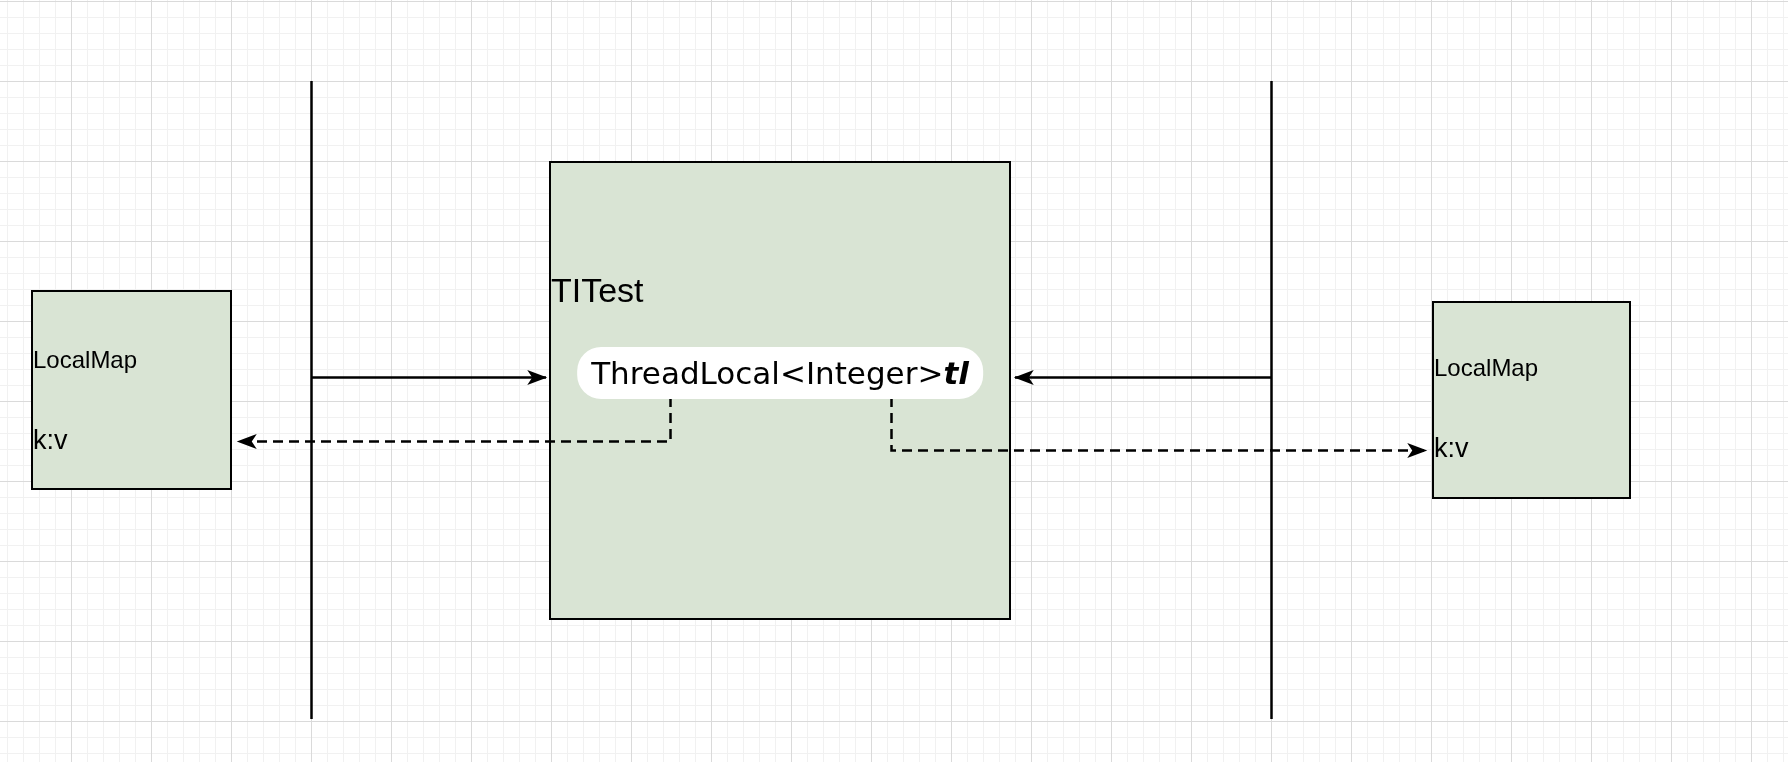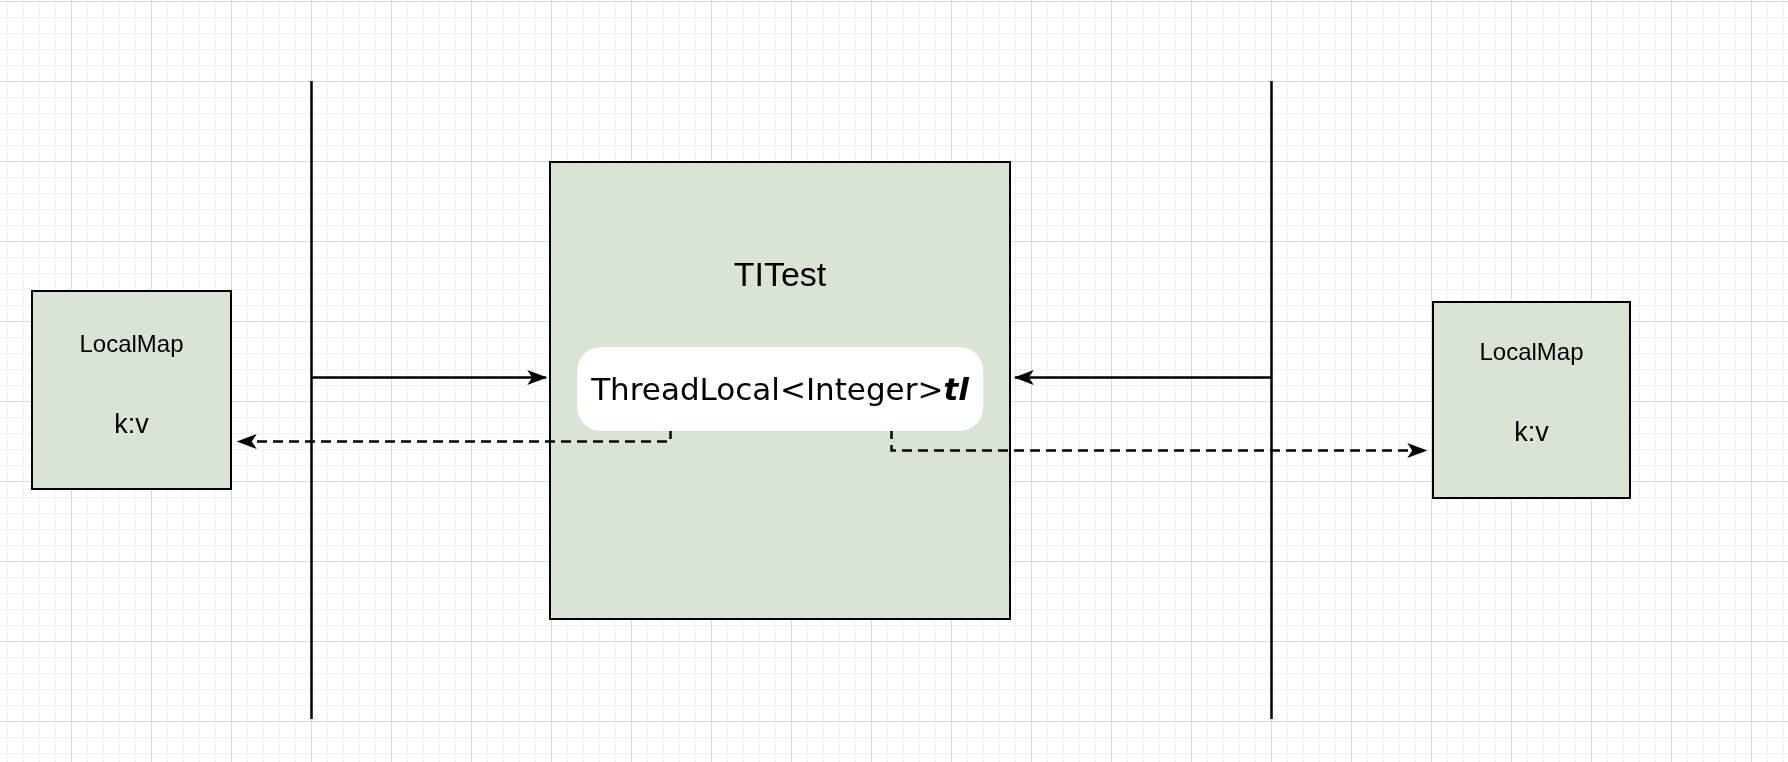--- a/index.html
+++ b/index.html
@@ -17,28 +17,28 @@
       linear-gradient(to bottom, var(--grid_minor,#f1f1f1) 1px, transparent 1px);
     background-size:80px 80px,80px 80px,16px 16px,16px 16px;
     background-position:71px 0,0 1px,7px 0,0 1px;
   }
   .shape{
     position:absolute;box-sizing:border-box;
     background:var(--shape_fill,#d9e4d4);
     border:2.5px solid var(--shape_border,#000);
   }
   .shape .ttl, .shape .val{
-    position:absolute;left:0;width:100%;text-align:center;color:#000;
+    position:absolute;left:0;width:100%;text-align:left;color:#000;margin-top:16px;
   }
   
   #titest-box{left:549px;top:161px;width:462px;height:459px;}
   #titest-title{top:93px;font-size:34px;line-height:36px;}
   #titest-field{
     position:absolute;top:184px;left:50%;transform:translateX(-50%);
-    height:52px;padding:16px 14px;background:var(--label_bg,#ffffff);
+    height:52px;padding:0 14px;background:var(--label_bg,#ffffff);
     display:inline-flex;align-items:center;white-space:nowrap;
     font-family:"DejaVu Sans",sans-serif;font-size:31px;color:#000;
     z-index:10;
     border-radius:24px;
   }
   #titest-field .var{font-style:italic;font-weight:bold;}
   
   #left-map-box{left:31px;top:290px;width:201px;height:200px;}
   #left-map-box .ttl{top:40px;font-size:24px;line-height:24px;}
   #left-map-box .val{top:119px;font-size:27px;line-height:27px;}

